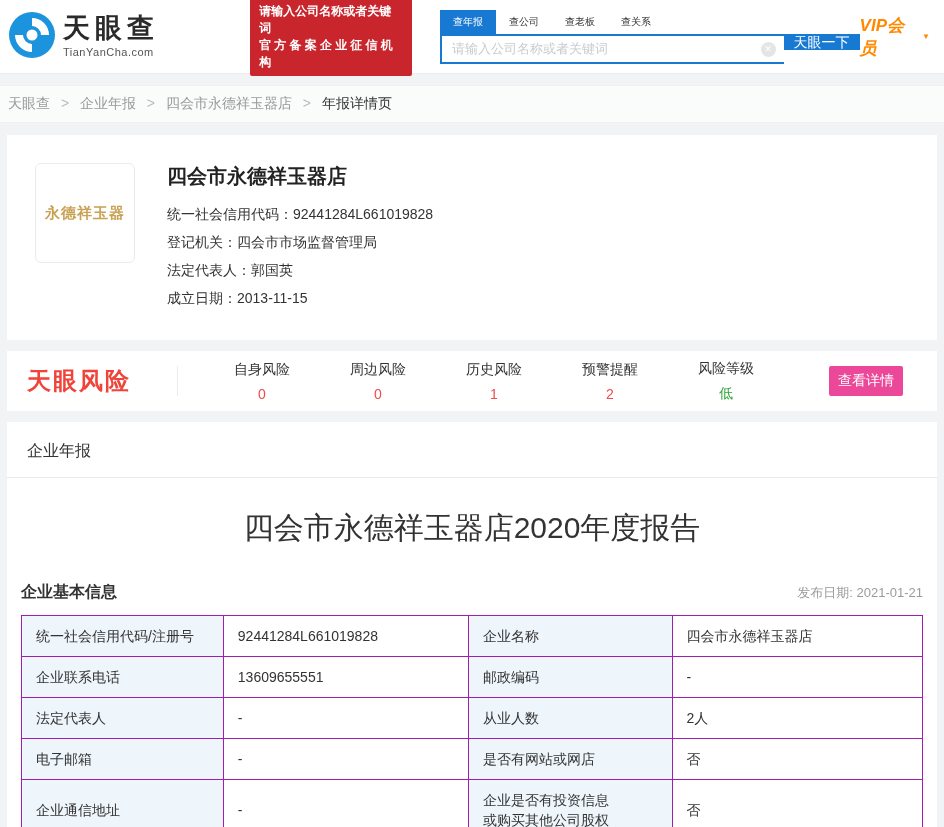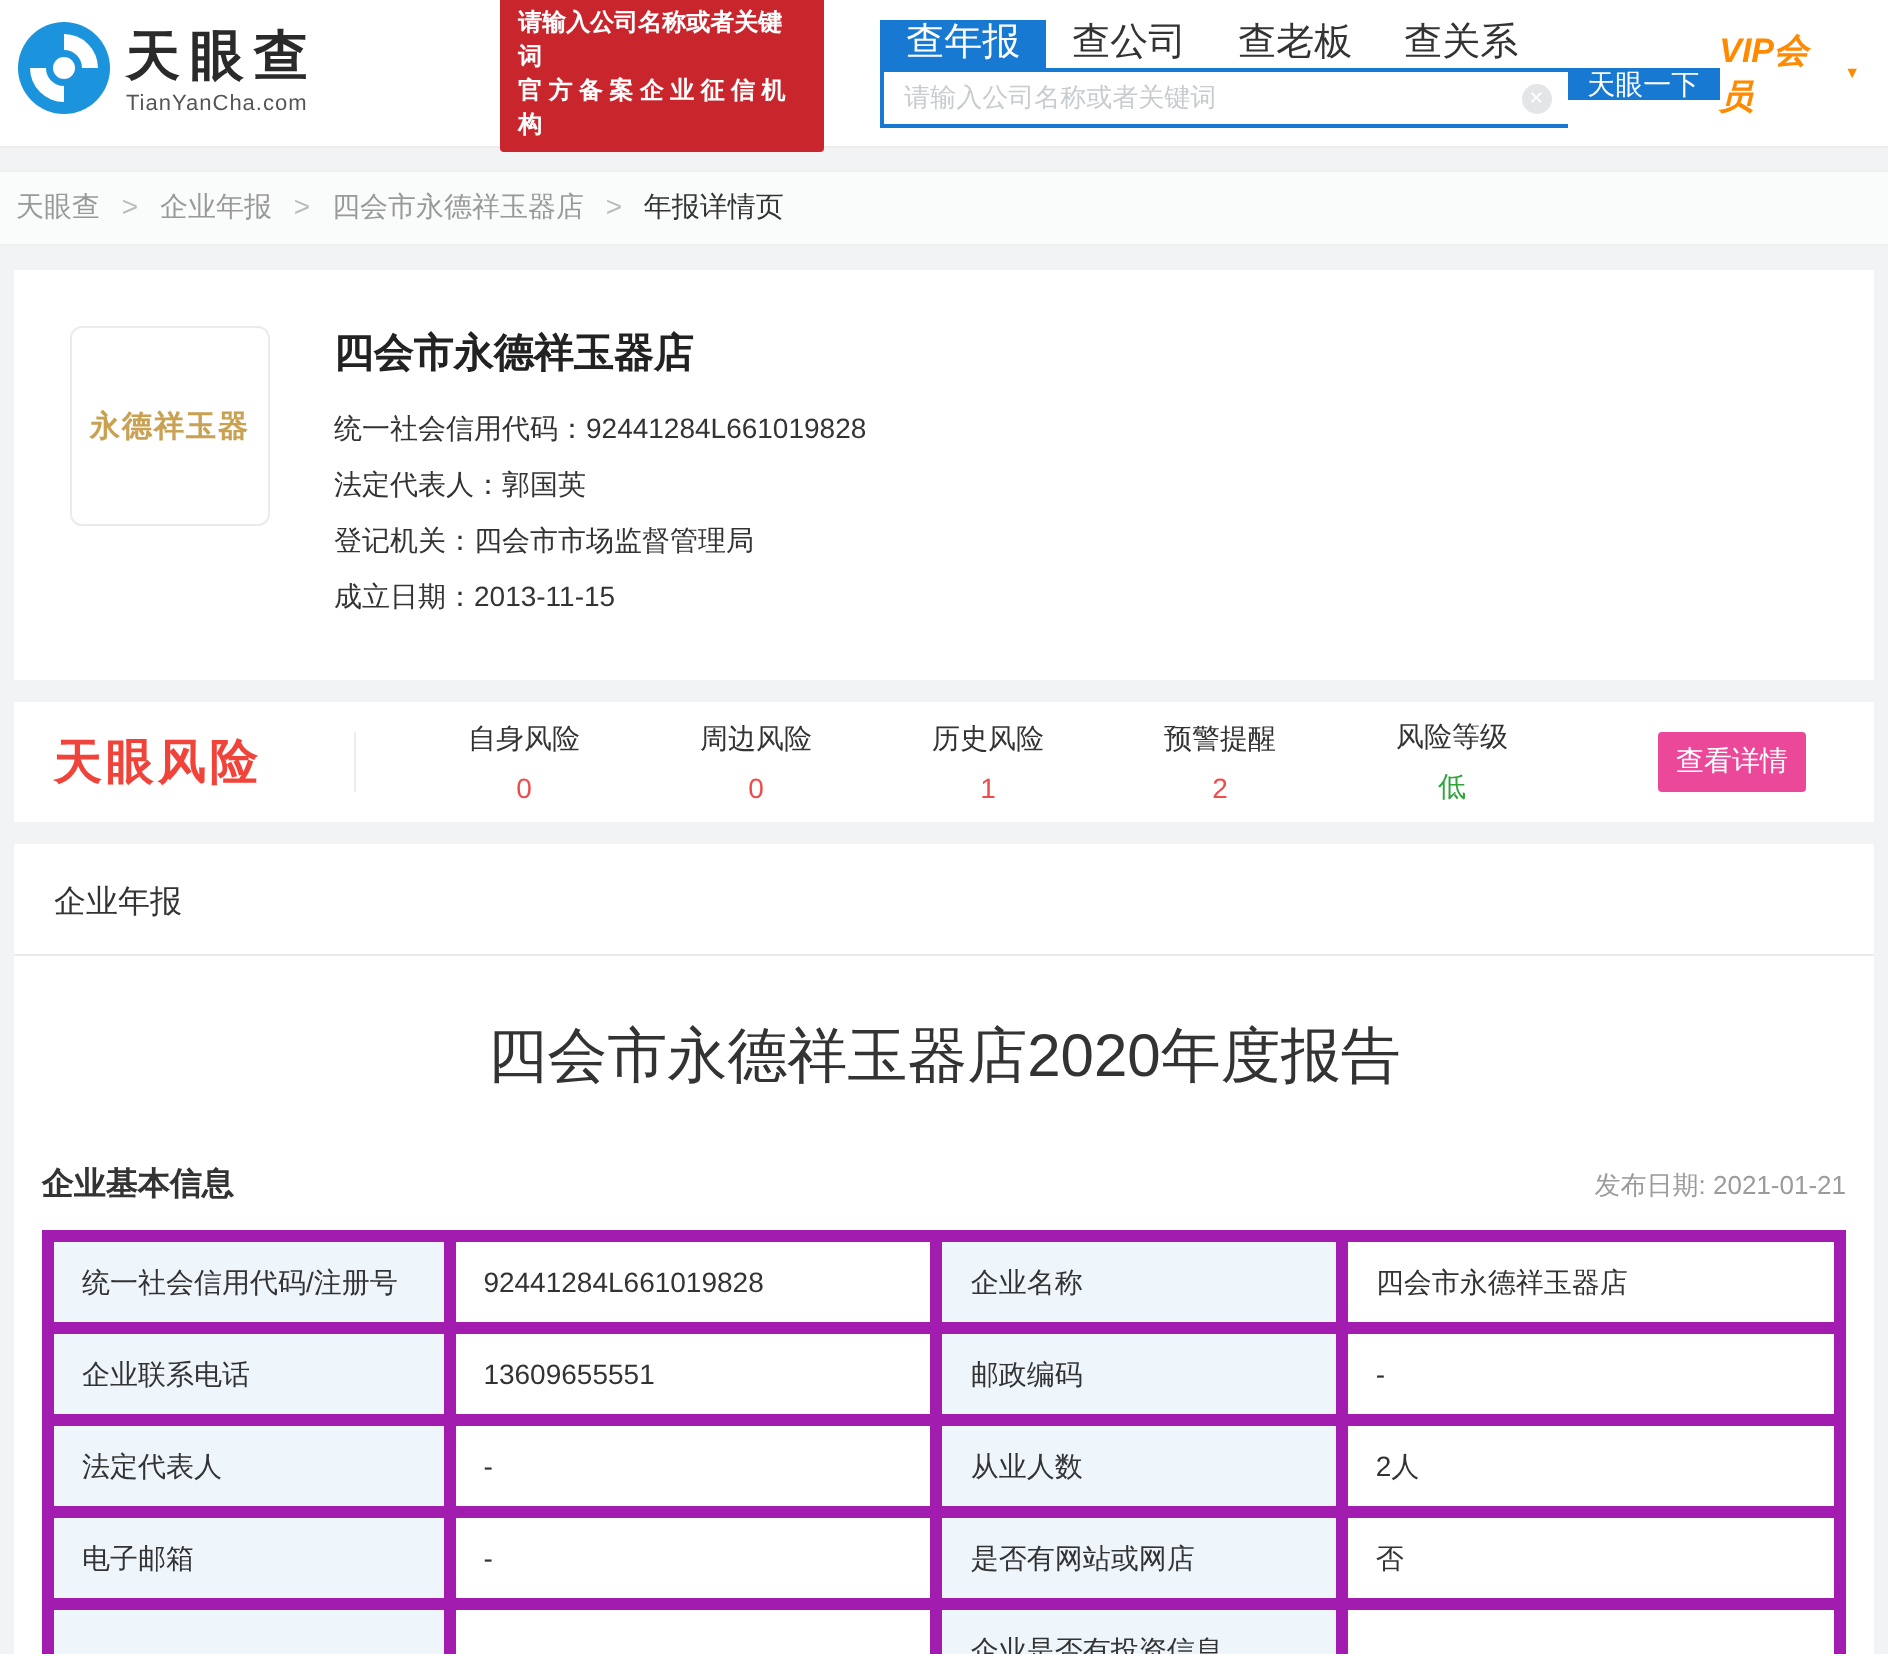--- a/index.html
+++ b/index.html
@@ -21,21 +21,21 @@
   .logo-text .brand { font-size: 27px; font-weight: 700; color: #2a2a2a; letter-spacing: 5px; line-height: 28px; }
   .logo-text .domain { font-size: 11px; color: #555; letter-spacing: 0.5px; }
   .badge {
     margin-left: 9px; background: #c9252c; color: #fff;
     padding: 5px 9px; border-radius: 2px;
     font-size: 12px; font-weight: 700; line-height: 17px;
   }
   .badge .l2 { letter-spacing: 3.2px; }
   .search-area { margin-left: 28px; width: 443px; }
   .tabs { display: flex; align-items: flex-end; height: 24px; }
-  .tab { font-size: 19px; color: #333; padding: 0 13px; line-height: 24px; cursor: pointer; }
+  .tab { font-size: 10px; color: #333; padding: 0 13px; line-height: 24px; cursor: pointer; }
   .tab.active { background: #1779d2; color: #fff; }
   .search-row { display: flex; }
   .input-wrap {
     position: relative; flex: 1;
     border: 2px solid #1779d2; border-right: none;
     background: #fff; height: 30px;
   }
   .input-wrap input {
     width: 100%; height: 100%; border: none; outline: none;
     padding: 0 30px 0 10px; font-size: 13px; color: #333;
@@ -95,21 +95,21 @@
   }
   
   .report-card { margin-top: 11px; padding-bottom: 20px; }
   .report-header { padding: 19px 20px 15px; font-size: 16px; color: #333; border-bottom: 1px solid #ebebeb; }
   .report-title { text-align: center; font-size: 30px; font-weight: 500; color: #333; margin: 30px 0 33px; }
   .info-row { display: flex; justify-content: space-between; align-items: baseline; padding: 0 14px; margin-bottom: 12px; }
   .basic-title { font-size: 16px; font-weight: 700; color: #333; }
   .publish { font-size: 13px; color: #9b9b9b; }
   table.basic { width: calc(100% - 28px); margin: 0 14px; border-collapse: collapse; table-layout: fixed; }
   table.basic td {
-    border: 6px solid #a21caf; font-size: 14px; color: #333;
+    border: 1px solid #a21caf; font-size: 14px; color: #333;
     padding: 10px 14px; line-height: 20px; vertical-align: middle;
   }
   td.lbl { background: #eef5fb; padding-left: 15px; white-space: pre-line; }
   td.val { background: #fff; padding-left: 18px; }
 </style>
 </head>
 <body>
 
 <div class="header">
   <div class="logo">
@@ -164,24 +164,24 @@
 <div class="page-pad">
 
   <div class="card company-card">
     <div class="company-logo">永德祥玉器</div>
     <div class="company-info">
       <div class="company-name">四会市永德祥玉器店</div>
       <div class="company-field">
         <span>统一社会信用代码：</span><span>92441284L661019828</span>
       </div>
       <div class="company-field">
+        <span>登记机关：</span><span>四会市市场监督管理局</span>
+      </div>
+      <div class="company-field">
         <span>法定代表人：</span><span>郭国英</span>
-      </div>
-      <div class="company-field">
-        <span>登记机关：</span><span>四会市市场监督管理局</span>
       </div>
       <div class="company-field">
         <span>成立日期：</span><span>2013-11-15</span>
       </div>
     </div>
   </div>
 
   <div class="card risk-bar">
     <div class="risk-logo">天眼风险</div>
     <div class="v-divider"></div>

